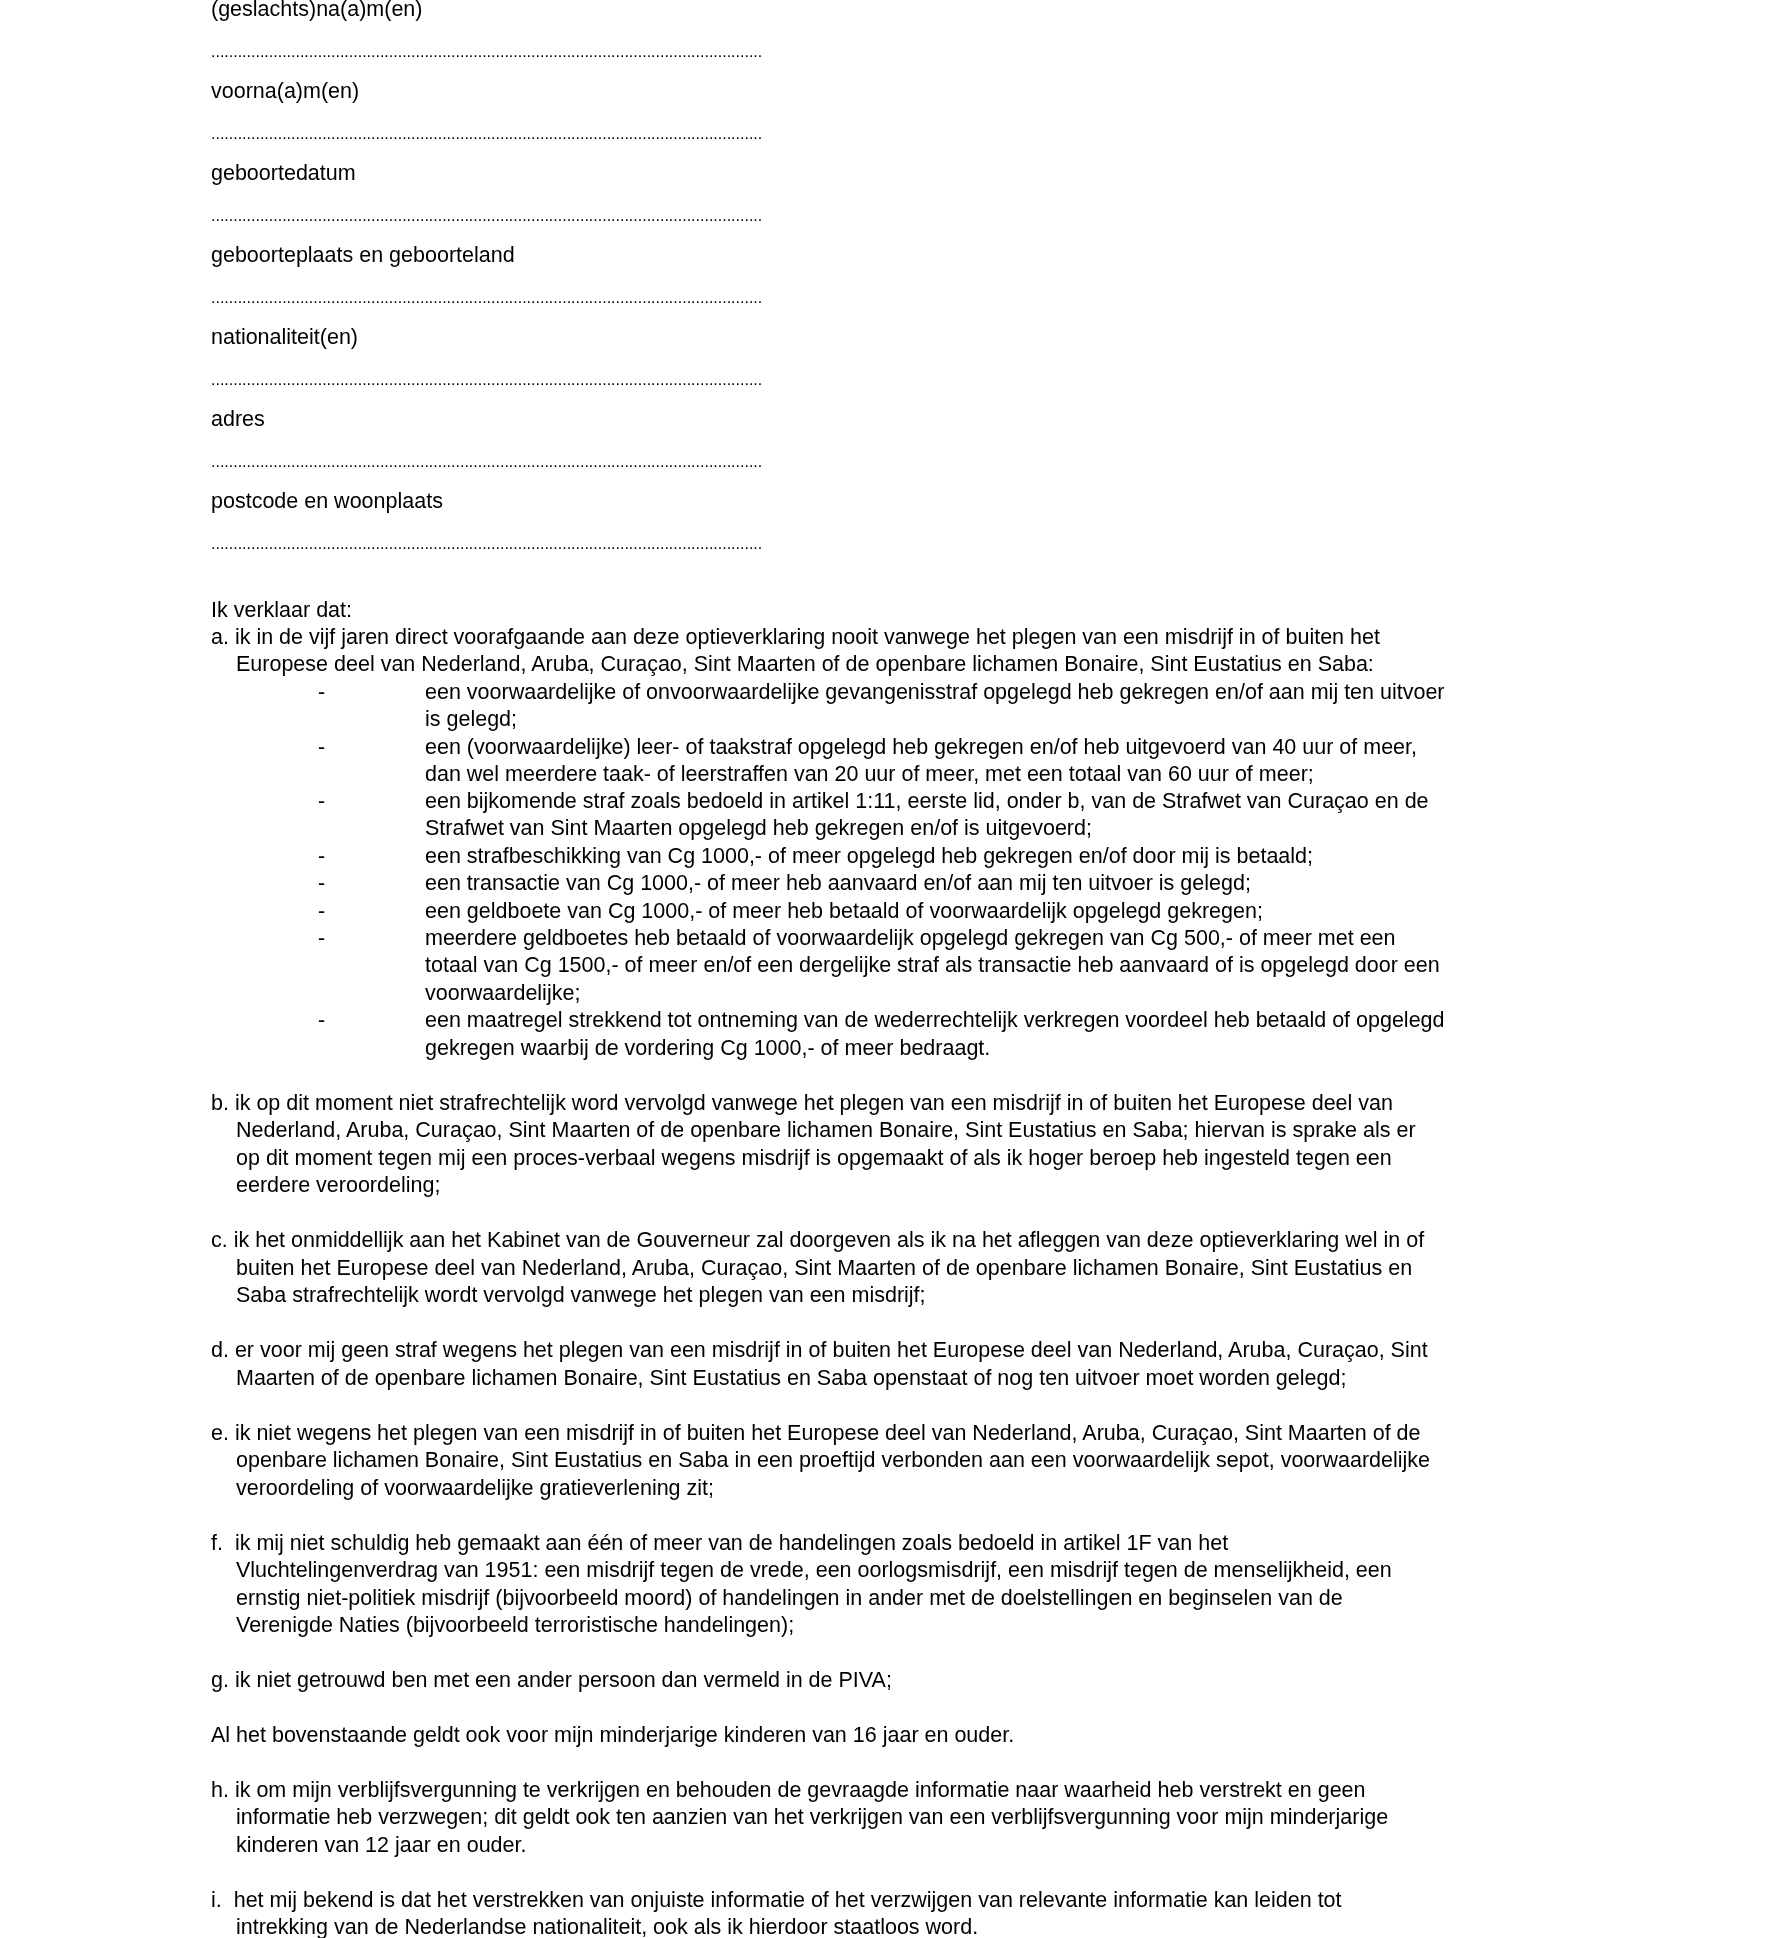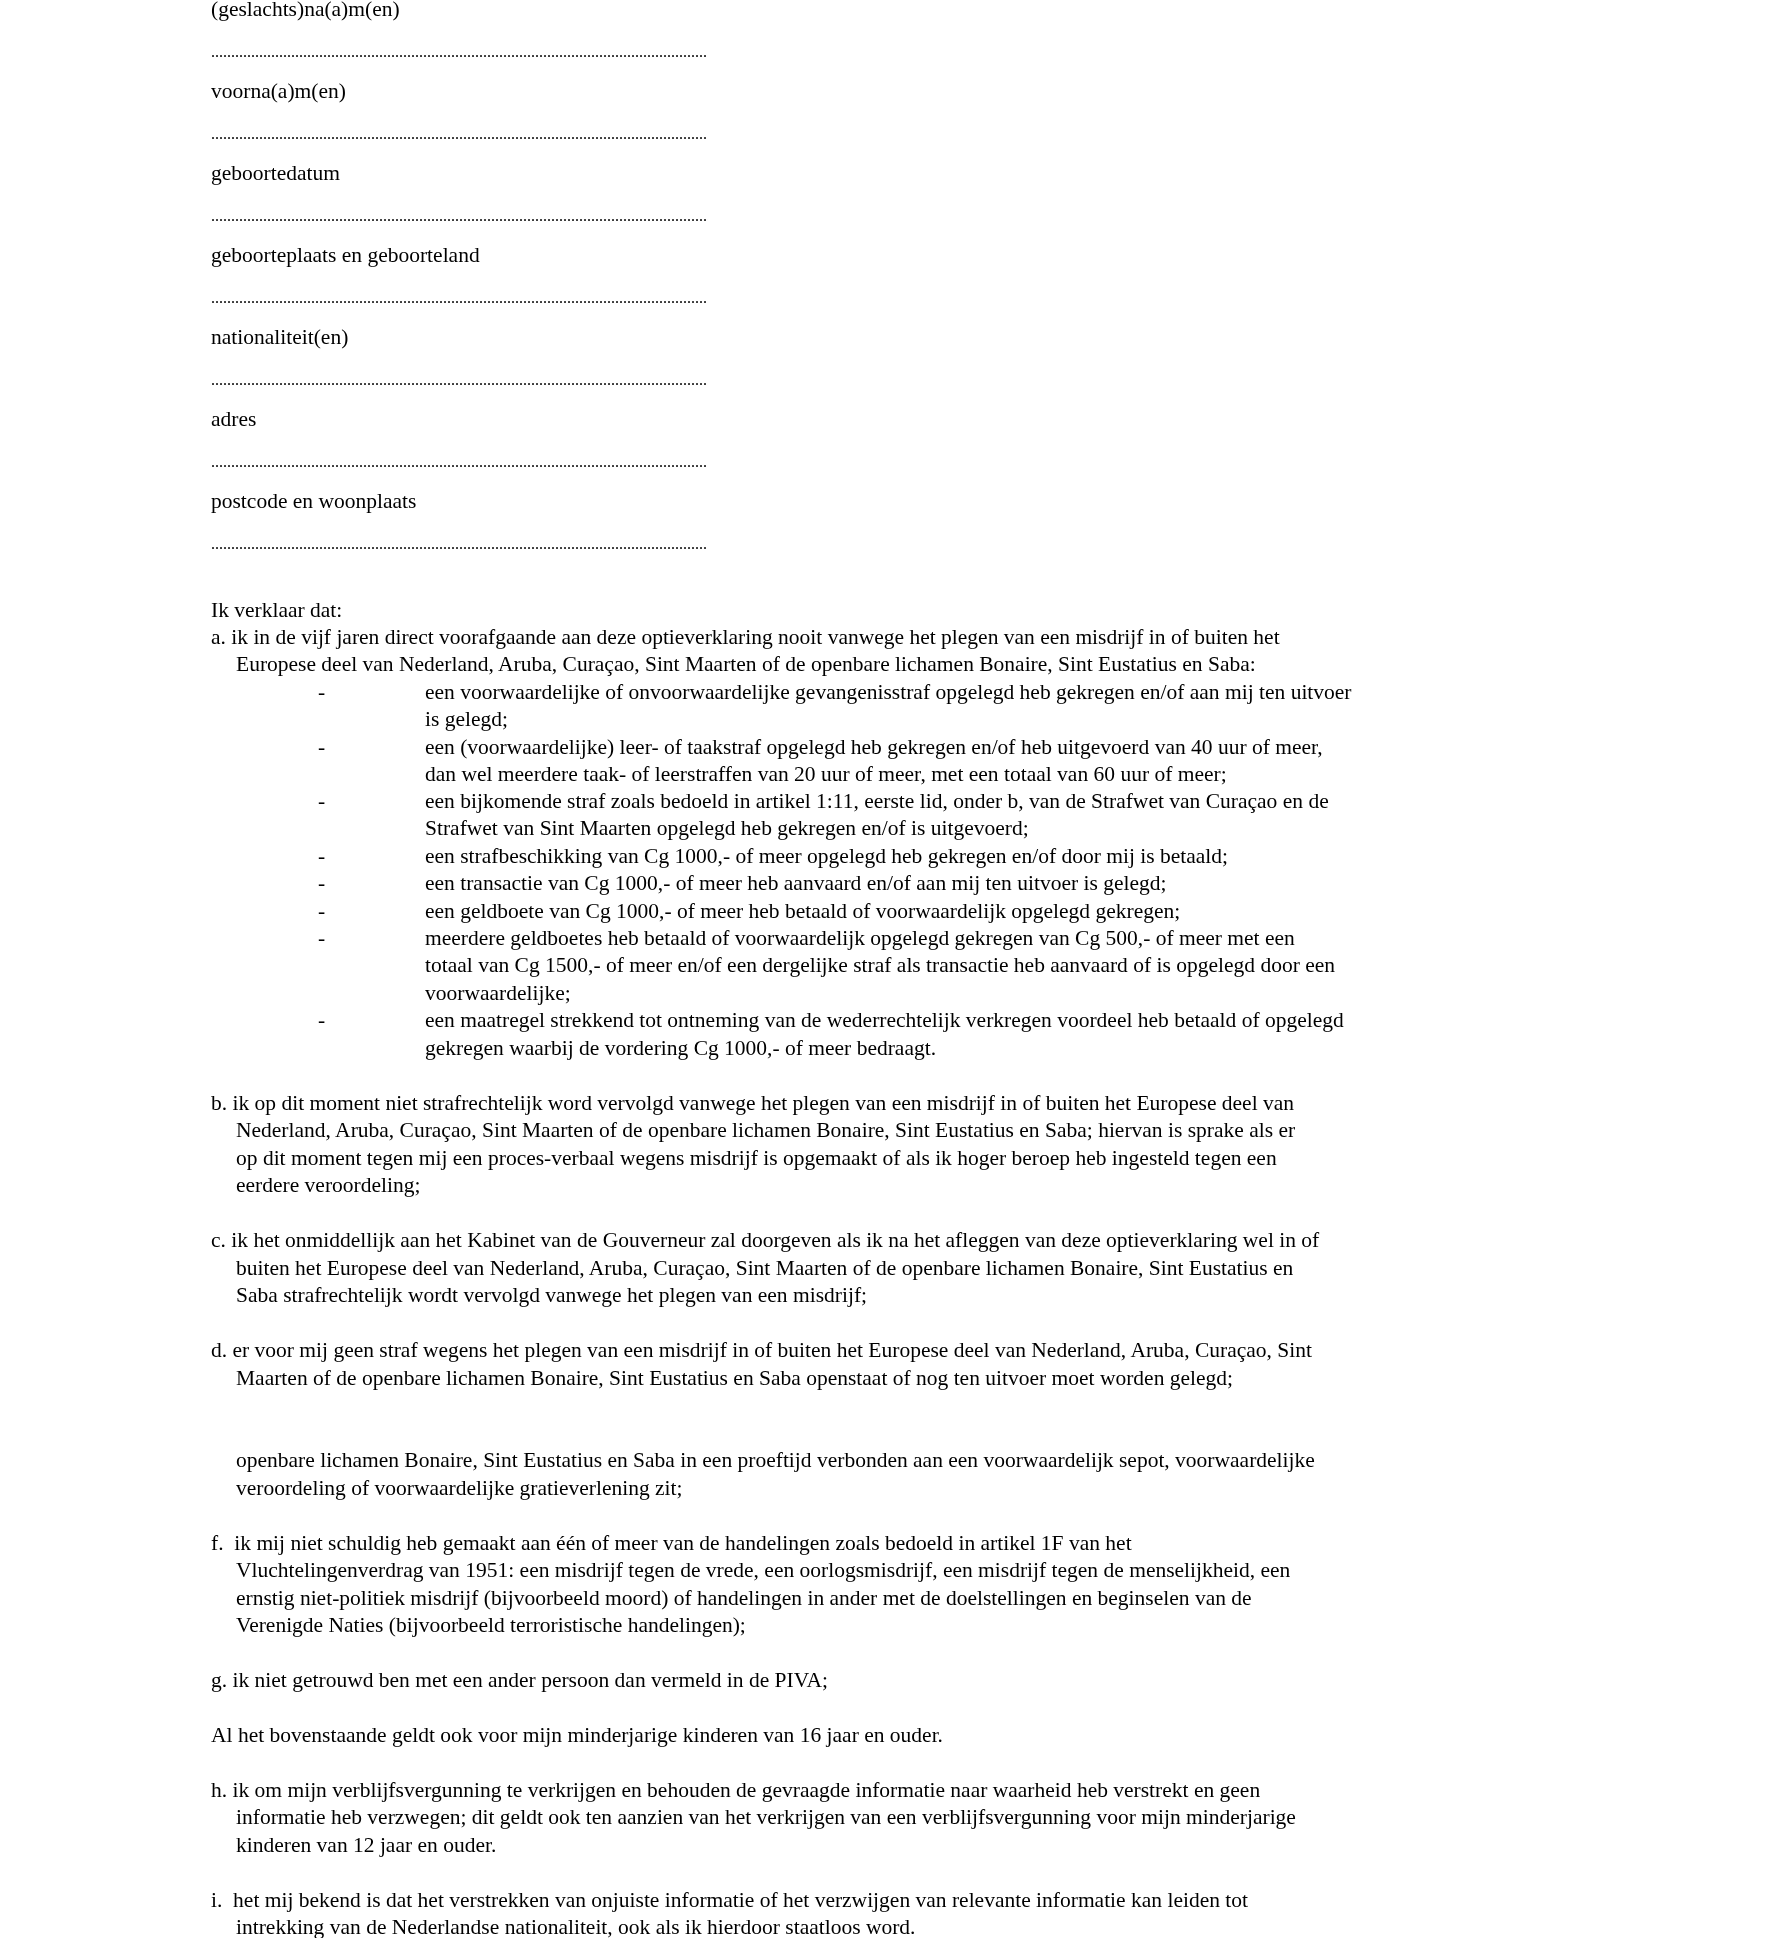--- a/index.html
+++ b/index.html
@@ -1,18 +1,18 @@
 <!DOCTYPE html>
 <html><head>
 <meta charset="utf-8">
 <style>
   html, body { margin: 0; padding: 0; background: #ffffff; }
   body { width: 1772px; height: 1938px; position: relative; overflow: hidden;
          font-family: "Liberation Sans", sans-serif; color: #000; }
-  .page { position: absolute; left: 0; top: 0; width: 1724px; height: 1938px; font-family: Liberation Serif, serif; }
+  .page { position: absolute; left: 0; top: 0; width: 1724px; height: 1938px; }
   .ln { position: absolute; white-space: pre; font-size: 21.5px; line-height: 27px; }
   .field-label { left: 211px; }
   .dots { left: 211px; width: 742px; overflow: hidden; letter-spacing: 0px; font-size: 16px; }
   .t { left: 211px; }
   .cont { left: 236px; }
   .dash { left: 318px; }
   .bul { left: 425px; }
 </style>
 </head>
 <body>
@@ -80,20 +80,21 @@
   <div class="ln cont" style="top:1145px">op dit moment tegen mij een proces-verbaal wegens misdrijf is opgemaakt of als ik hoger beroep heb ingesteld tegen een</div>
   <div class="ln cont" style="top:1172px">eerdere veroordeling;</div>
 
   <div class="ln t" style="top:1227px">c. ik het onmiddellijk aan het Kabinet van de Gouverneur zal doorgeven als ik na het afleggen van deze optieverklaring wel in of</div>
   <div class="ln cont" style="top:1255px">buiten het Europese deel van Nederland, Aruba, Curaçao, Sint Maarten of de openbare lichamen Bonaire, Sint Eustatius en</div>
   <div class="ln t" style="top:1337px">d. er voor mij geen straf wegens het plegen van een misdrijf in of buiten het Europese deel van Nederland, Aruba, Curaçao, Sint</div>
 
   <div class="ln cont" style="top:1282px">Saba strafrechtelijk wordt vervolgd vanwege het plegen van een misdrijf;</div>
   <div class="ln cont" style="top:1365px">Maarten of de openbare lichamen Bonaire, Sint Eustatius en Saba openstaat of nog ten uitvoer moet worden gelegd;</div>
 
+  <div class="ln t" style="top:1420px">e. ik niet wegens het plegen van een misdrijf in of buiten het Europese deel van Nederland, Aruba, Curaçao, Sint Maarten of de</div>
   <div class="ln cont" style="top:1447px">openbare lichamen Bonaire, Sint Eustatius en Saba in een proeftijd verbonden aan een voorwaardelijk sepot, voorwaardelijke</div>
   <div class="ln cont" style="top:1475px">veroordeling of voorwaardelijke gratieverlening zit;</div>
 
   <div class="ln t" style="top:1530px">f.  ik mij niet schuldig heb gemaakt aan één of meer van de handelingen zoals bedoeld in artikel 1F van het</div>
   <div class="ln cont" style="top:1557px">Vluchtelingenverdrag van 1951: een misdrijf tegen de vrede, een oorlogsmisdrijf, een misdrijf tegen de menselijkheid, een</div>
   <div class="ln cont" style="top:1585px">ernstig niet-politiek misdrijf (bijvoorbeeld moord) of handelingen in ander met de doelstellingen en beginselen van de</div>
   <div class="ln cont" style="top:1612px">Verenigde Naties (bijvoorbeeld terroristische handelingen);</div>
 
   <div class="ln t" style="top:1667px">g. ik niet getrouwd ben met een ander persoon dan vermeld in de PIVA;</div>
 

